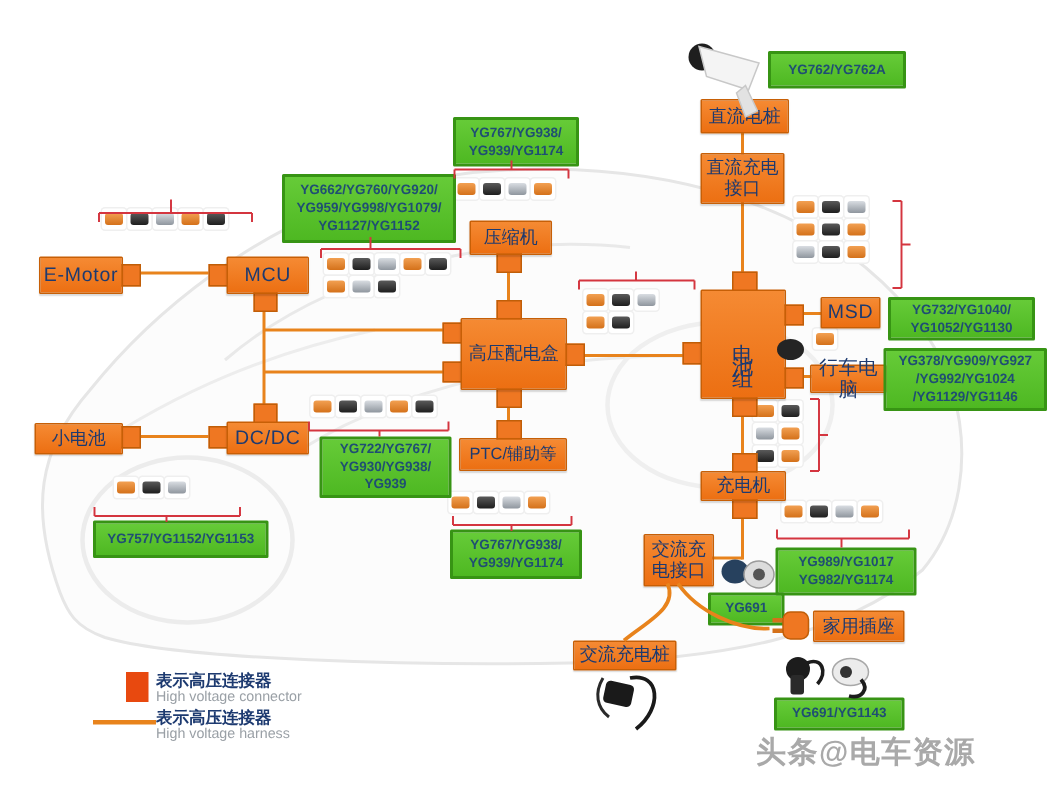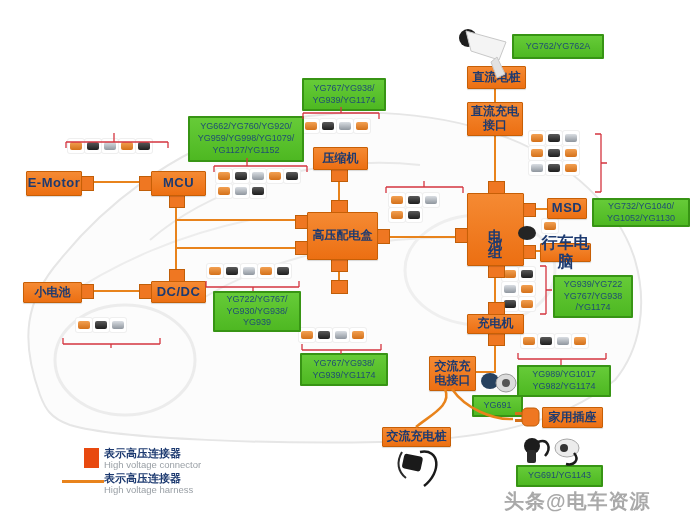--- a/index.html
+++ b/index.html
@@ -1,28 +1,28 @@
 <!DOCTYPE html>
 <html><head>
 <meta charset="utf-8">
 <style>
   html,body{margin:0;padding:0;background:#fff;}
   #stage{position:relative;width:700px;height:526px;background:#fff;overflow:hidden;
          font-family:"Liberation Sans",sans-serif;}
   svg{position:absolute;left:0;top:0;}
   
   .obox{position:absolute;background:linear-gradient(#f58a33,#ec6f12);border:1px solid #c75f06;
-        color:#1d3a70;font-weight:bold;display:flex;align-items:center;justify-content:center;
+        color:#1d3a70;font-weight:normal;display:flex;align-items:center;justify-content:center;
         text-align:center;font-size:12px;line-height:1.15;border-radius:1px;
         box-shadow:0 1px 1px rgba(0,0,0,.15);white-space:pre-line;z-index:5;}
   .obox.lat{font-size:13px;letter-spacing:.5px;}
   .obox.vert{writing-mode:vertical-rl;text-orientation:upright;font-size:14px;letter-spacing:8px;}
   
   .gbox{position:absolute;background:linear-gradient(#66cb38,#4eb822);border:2px solid #379414;
-        color:#1f4e73;font-weight:normal;font-size:9px;line-height:1.3;display:flex;align-items:center;
+        color:#1f4e73;font-weight:bold;font-size:9px;line-height:1.3;display:flex;align-items:center;
         justify-content:center;text-align:center;white-space:pre-line;z-index:6;border-radius:1px;}
   
   .stub{position:absolute;background:#ef7722;border:1px solid #c05e08;z-index:4;}
   
   .hl,.vl{position:absolute;background:#e8831c;z-index:2;}
   
   .cg{position:absolute;display:flex;flex-wrap:wrap;gap:1px;align-content:flex-start;z-index:3;}
   .ci{width:16px;height:14px;background:#fff;border-radius:2px;position:relative;
       box-shadow:0 0 0 1px #efefef;}
   .ci::before{content:"";position:absolute;left:2px;top:3px;right:2px;bottom:3px;border-radius:2px;
@@ -220,41 +220,43 @@
   <div class="cg" style="left:542px;top:219px;width:20px">
     <div class="ci"></div>
   </div>
 
   <div class="obox lat" style="left:26px;top:171px;width:54px;height:23px">E-Motor</div>
   <div class="obox lat" style="left:151px;top:171px;width:53px;height:23px">MCU</div>
   <div class="obox" style="left:313px;top:147px;width:53px;height:21px">压缩机</div>
   <div class="obox" style="left:307px;top:212px;width:69px;height:46px">高压配电盒</div>
   <div class="obox vert" style="left:467px;top:193px;width:55px;height:71px">电池组</div>
   <div class="obox lat" style="left:547px;top:198px;width:38px;height:19px">MSD</div>
-  <div class="obox" style="left:540px;top:243px;width:49px;height:17px;font-size:16px">行车电脑</div>
+  <div class="obox" style="left:540px;top:243px;width:49px;height:17px;font-size:13px">行车电脑</div>
   <div class="obox" style="left:467px;top:314px;width:55px;height:18px">充电机</div>
   <div class="obox" style="left:23px;top:282px;width:57px;height:19px">小电池</div>
   <div class="obox lat" style="left:151px;top:281px;width:53px;height:20px">DC/DC</div>
+  <div class="obox" style="left:306px;top:292px;width:70px;height:20px;font-size:11px">PTC/辅助等</div>
   <div class="obox" style="left:467px;top:66px;width:57px;height:21px">直流电桩</div>
   <div class="obox" style="left:429px;top:356px;width:45px;height:33px">交流充电接口</div>
   <div class="obox" style="left:467px;top:102px;width:54px;height:32px">直流充电接口</div>
   <div class="obox" style="left:382px;top:427px;width:67px;height:18px">交流充电桩</div>
   <div class="obox" style="left:542px;top:407px;width:59px;height:19px">家用插座</div>
 
   <div class="gbox" style="left:188px;top:116px;width:112px;height:42px">YG662/YG760/YG920/
 YG959/YG998/YG1079/
 YG1127/YG1152</div>
   <div class="gbox" style="left:302px;top:78px;width:80px;height:29px">YG767/YG938/
 YG939/YG1174</div>
   <div class="gbox" style="left:512px;top:34px;width:88px;height:21px">YG762/YG762A</div>
   <div class="gbox" style="left:592px;top:198px;width:94px;height:25px">YG732/YG1040/
 YG1052/YG1130</div>
-  <div class="gbox" style="left:553px;top:275px;width:76px;height:39px">YG939/YG722
-YG767/YG938
-/YG1174</div>
+  <div class="gbox" style="left:589px;top:232px;width:105px;height:38px">YG378/YG909/YG927
+/YG992/YG1024
+/YG1129/YG1146</div>
+  <div class="gbox" style="left:62px;top:347px;width:113px;height:21px">YG757/YG1152/YG1153</div>
   <div class="gbox" style="left:213px;top:291px;width:84px;height:37px">YG722/YG767/
 YG930/YG938/
 YG939</div>
   <div class="gbox" style="left:300px;top:353px;width:84px;height:29px">YG767/YG938/
 YG939/YG1174</div>
   <div class="gbox" style="left:517px;top:365px;width:90px;height:28px">YG989/YG1017
 YG982/YG1174</div>
   <div class="gbox" style="left:472px;top:395px;width:47px;height:18px">YG691</div>
   <div class="gbox" style="left:516px;top:465px;width:83px;height:18px">YG691/YG1143</div>
 

